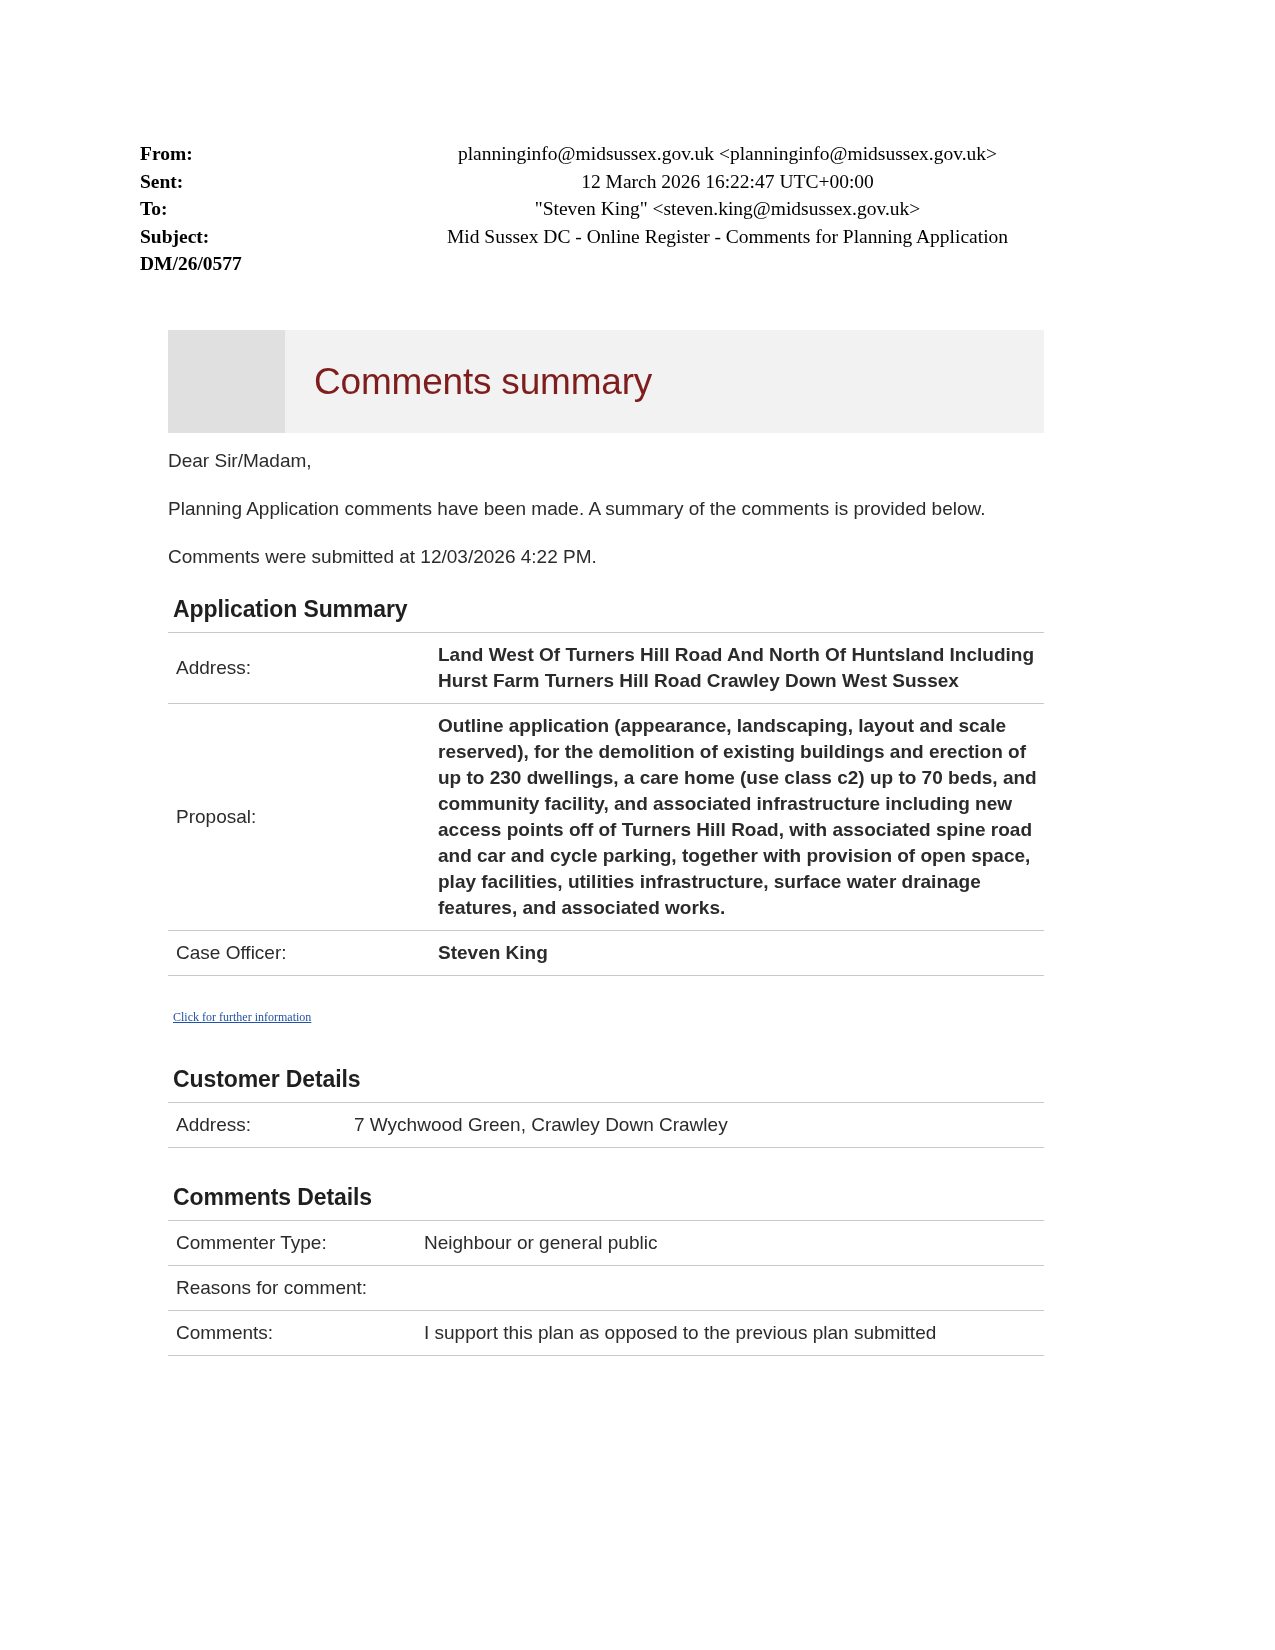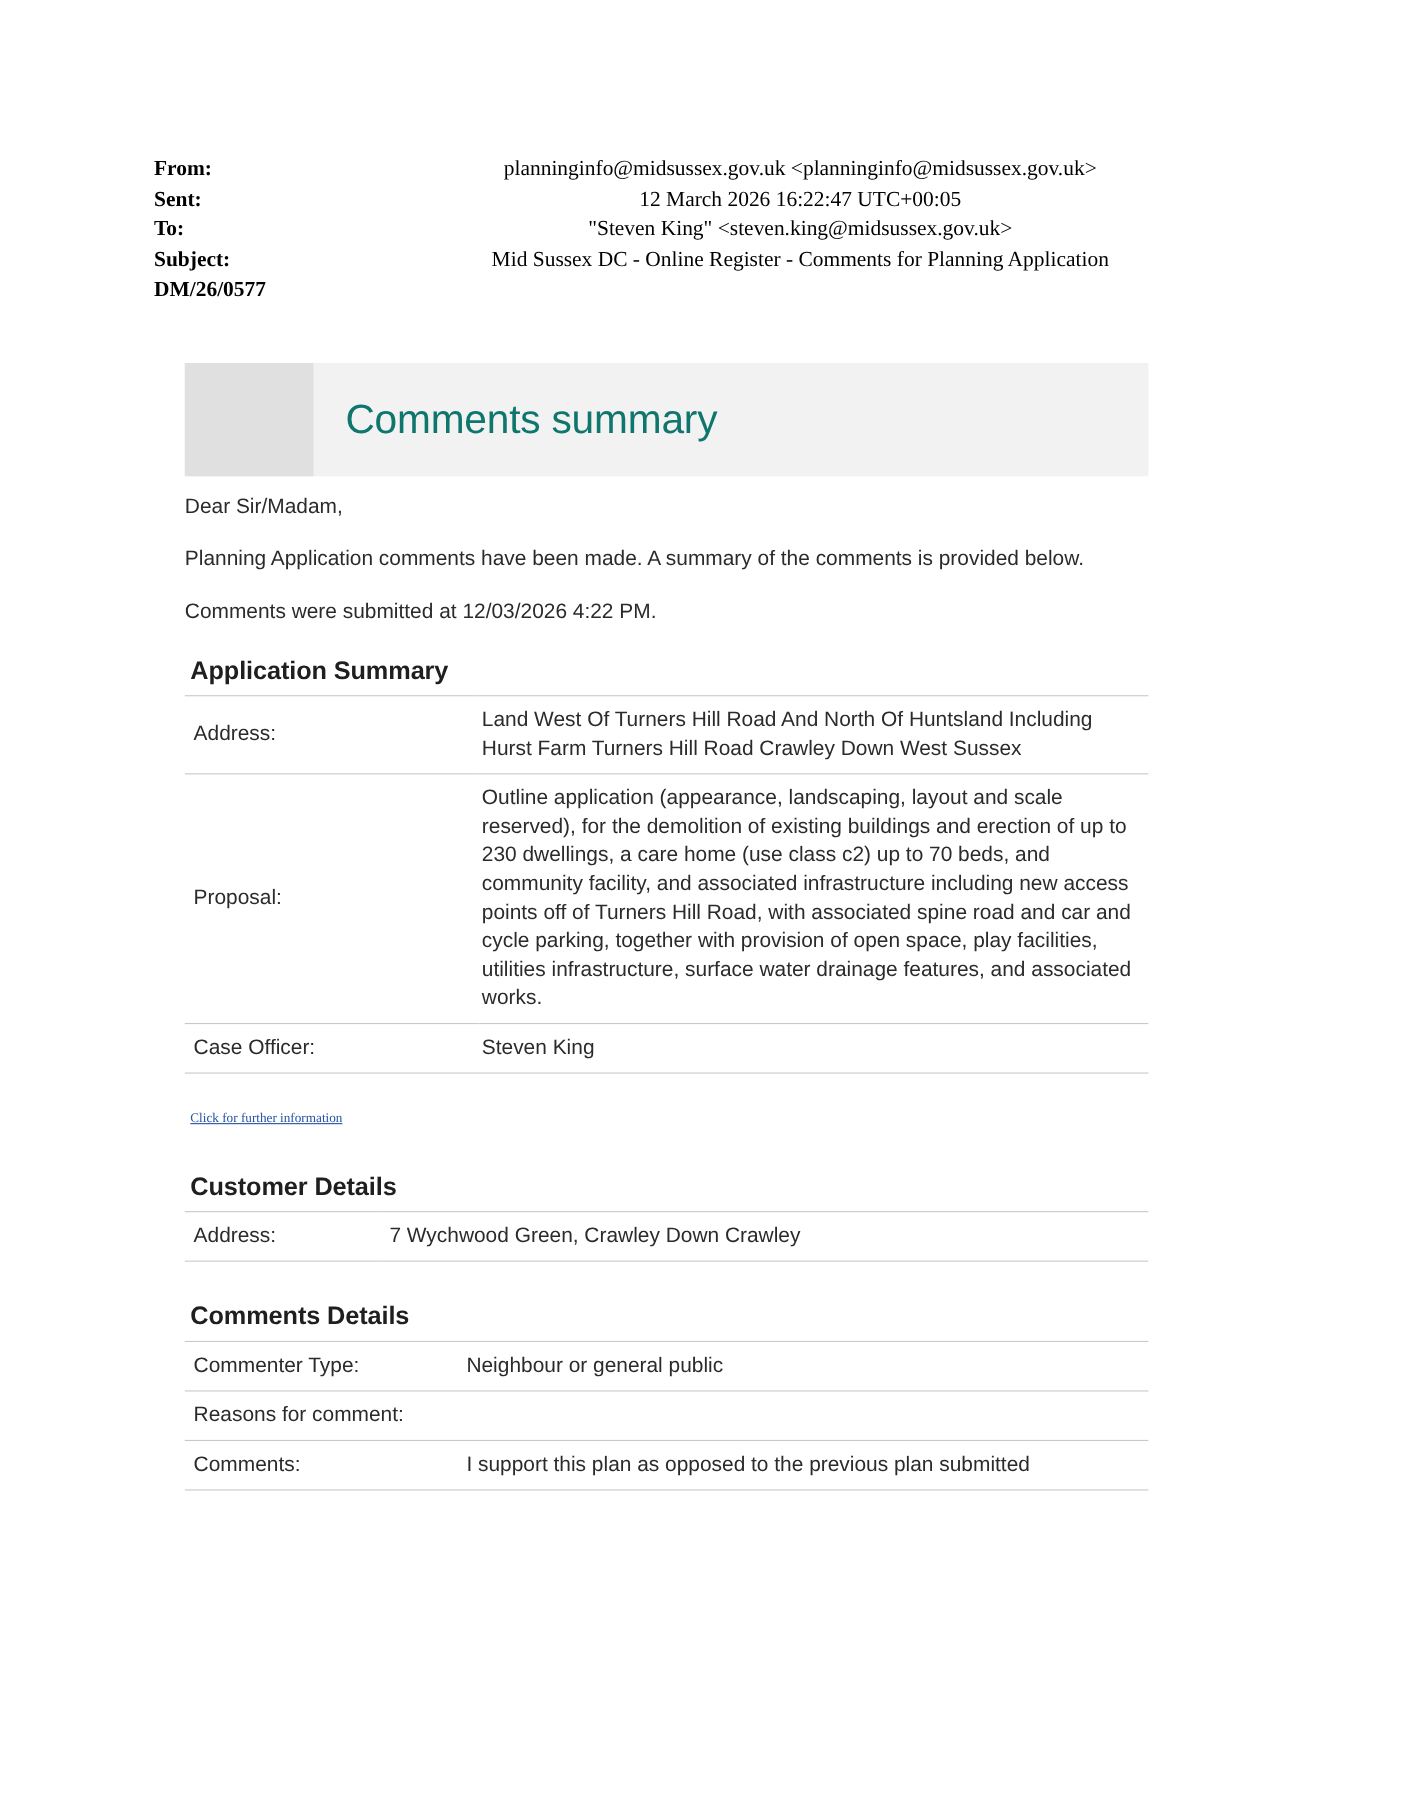--- a/index.html
+++ b/index.html
@@ -65,21 +65,21 @@
     align-items: center;
   }
   .banner-logo-box {
     width: 117px;
     height: 103px;
     background: #e0e0e0;
     flex: 0 0 117px;
   }
   .banner-title {
     font-size: 37px;
-    color: #0f766e;
+    color: #7f1d1d;
     padding-left: 29px;
     font-family: "Liberation Sans", sans-serif;
     font-weight: normal;
     letter-spacing: -0.2px;
   }
 
   
   .content {
     position: absolute;
     left: 168px;
@@ -120,21 +120,21 @@
   table.kv tr:first-child td {
     border-top: 1px solid #c9c9c9;
   }
   table.kv td.k {
     width: 250px;
   }
   table.kv td.v {
     padding-left: 8px;
   }
   table.kv.app td.k { width: 256px; }
-  table.kv.app td.v { padding-left: 2px; }
+  table.kv.app td.v { padding-left: 2px; font-weight: bold; }
   table.kv.app td { vertical-align: middle; }
   table.kv.cust td.k { width: 168px; }
   table.kv.cust td.v { padding-left: 6px; }
   table.kv.comments td.k { width: 240px; }
   table.kv.comments td.v { padding-left: 4px; }
 
   .link-row {
     margin: 26px 0 0 5px;
   }
   a.info-link {
@@ -149,21 +149,21 @@
 
 <div class="page">
 
   <div class="mail-header">
     <div class="mail-row">
       <div class="mail-label">From:</div>
       <div class="mail-value">planninginfo@midsussex.gov.uk &lt;planninginfo@midsussex.gov.uk&gt;</div>
     </div>
     <div class="mail-row">
       <div class="mail-label">Sent:</div>
-      <div class="mail-value">12 March 2026 16:22:47 UTC+00:05</div>
+      <div class="mail-value">12 March 2026 16:22:47 UTC+00:00</div>
     </div>
     <div class="mail-row">
       <div class="mail-label">To:</div>
       <div class="mail-value">"Steven King" &lt;steven.king@midsussex.gov.uk&gt;</div>
     </div>
     <div class="mail-row">
       <div class="mail-label">Subject:</div>
       <div class="mail-value">Mid Sussex DC - Online Register - Comments for Planning Application</div>
     </div>
     <div class="mail-subject-overflow">DM/26/0577</div>

